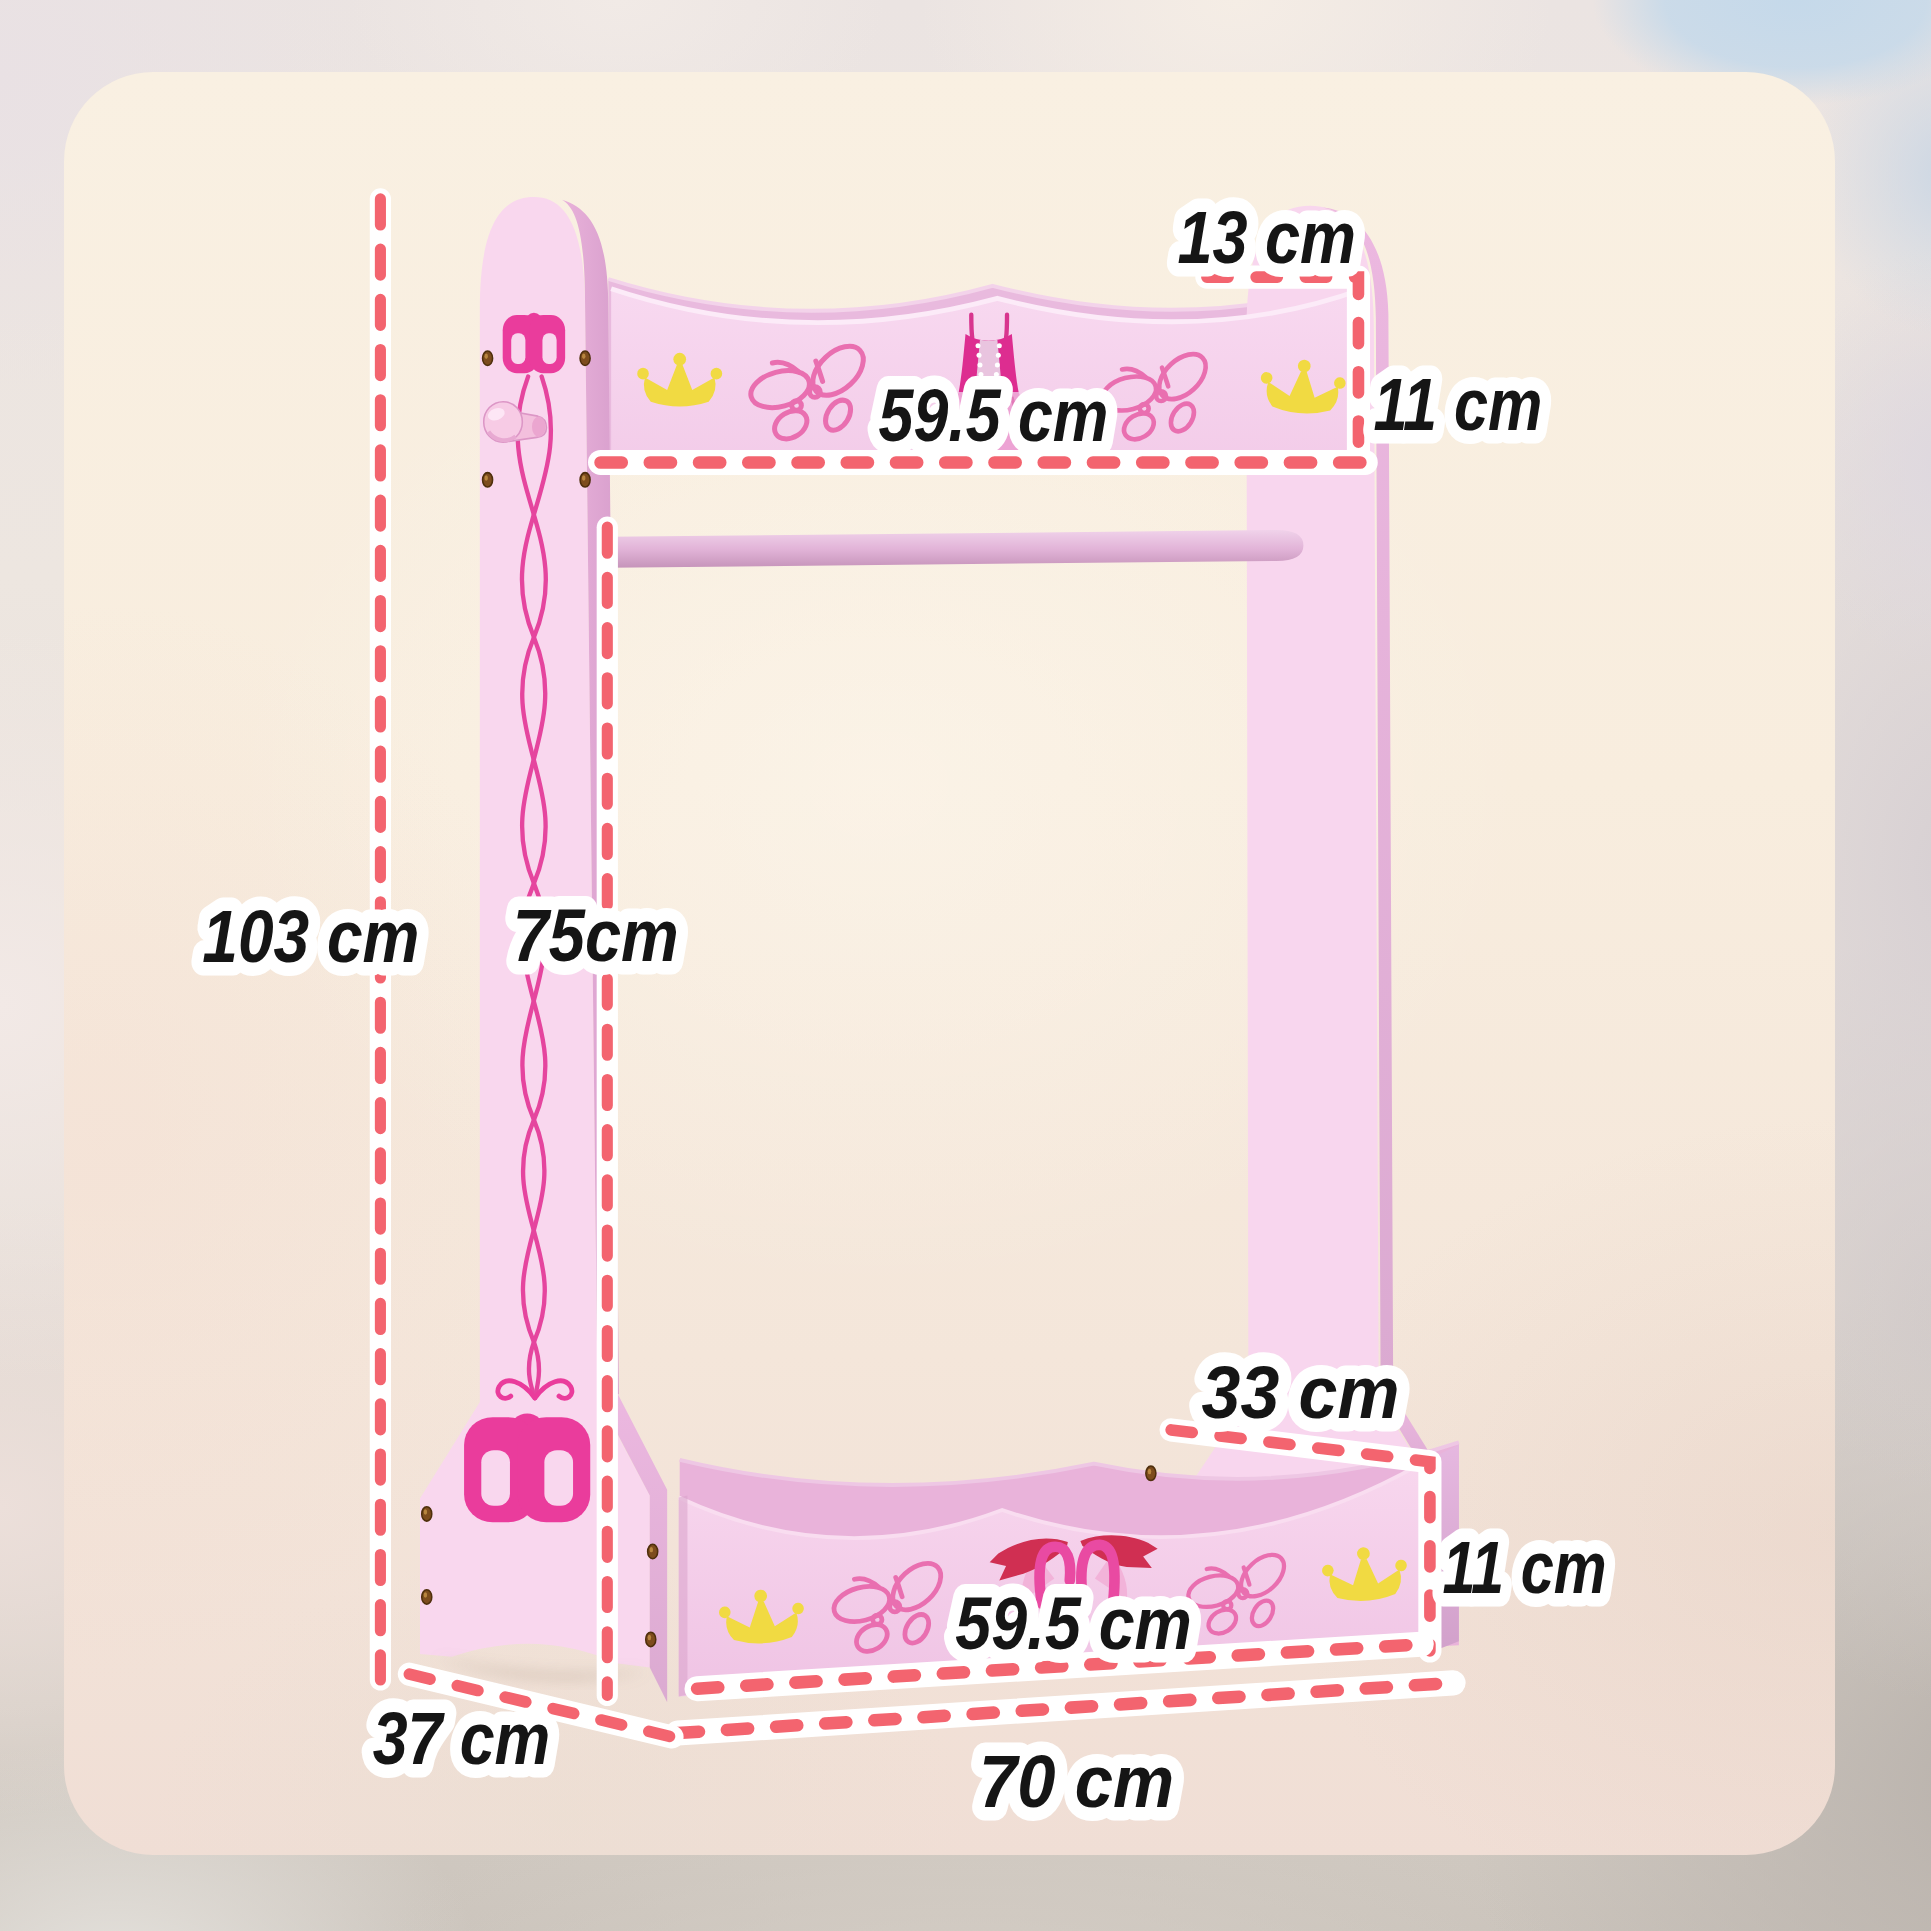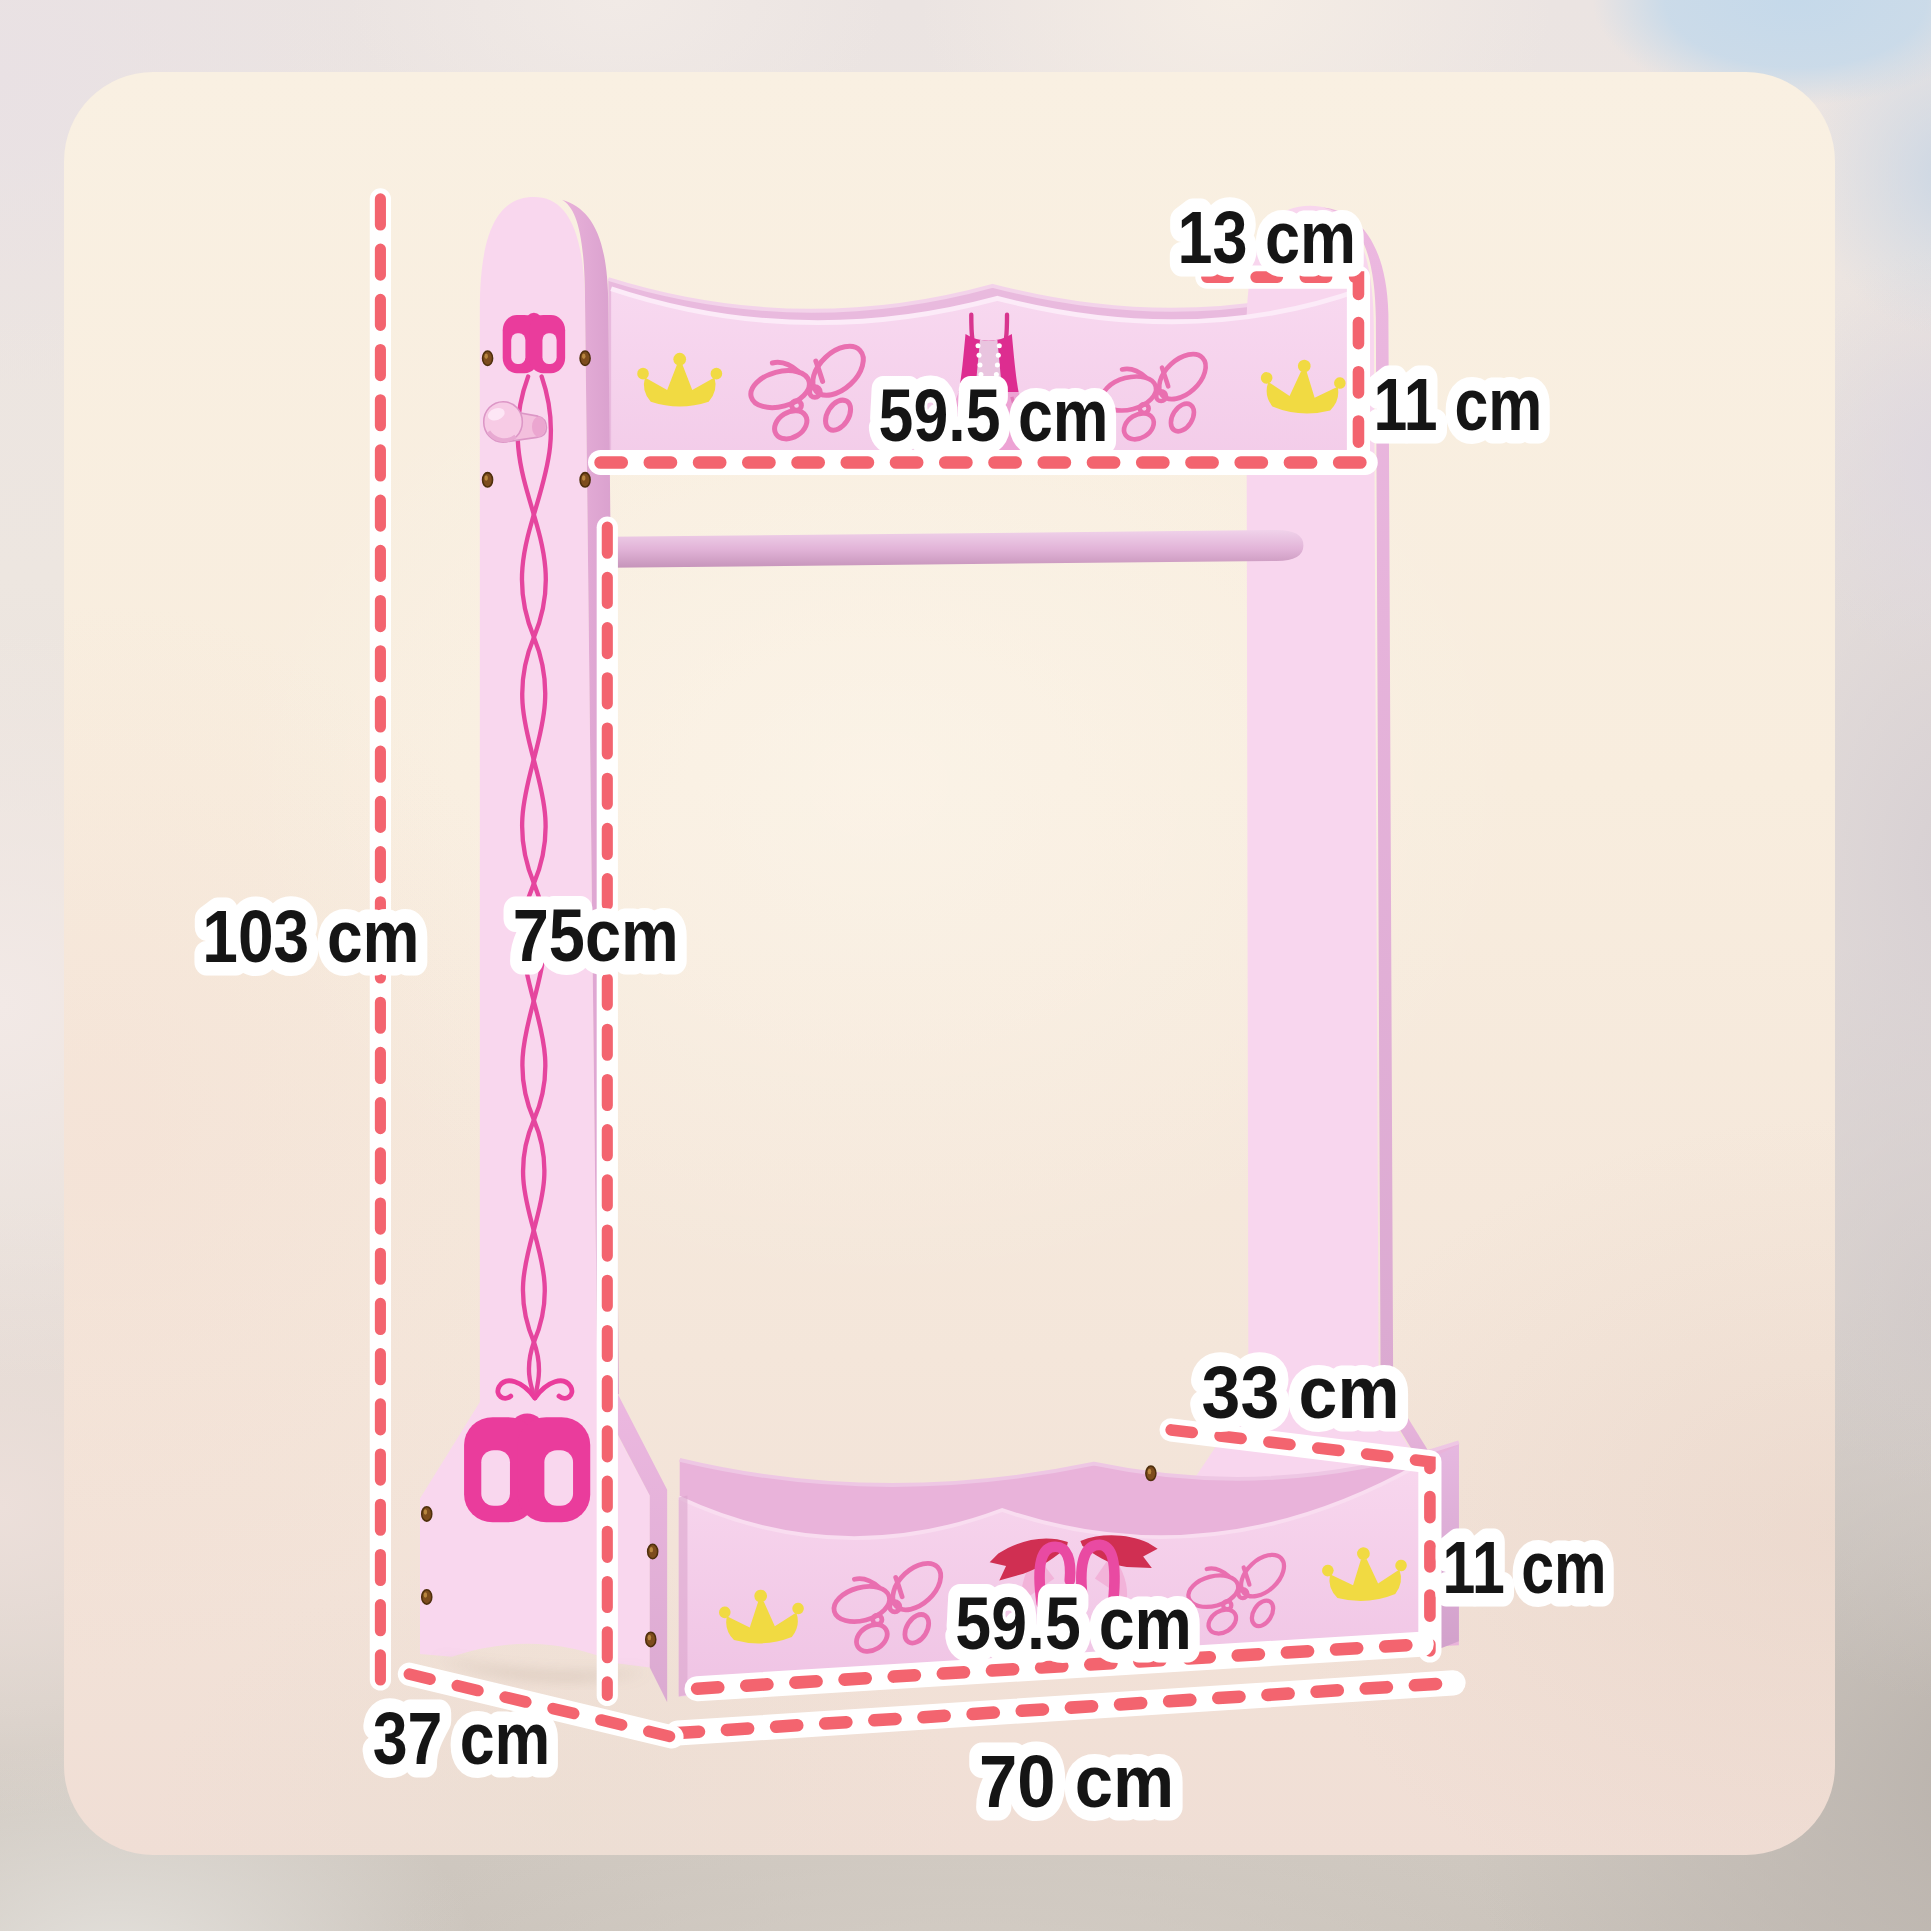--- a/index.html
+++ b/index.html
@@ -1,16 +1,16 @@
 <!DOCTYPE html>
 <html><head>
 <meta charset="utf-8">
 <style>
 html,body{margin:0;padding:0;width:1931px;height:1931px;overflow:hidden;font-family:"Liberation Sans",sans-serif;}
-#stage{position:relative;width:1931px;height:1931px;}
+#stage{position:relative;width:1931px;height:1931px;font-style:italic;}
 #bg{position:absolute;left:0;top:0;width:1931px;height:1931px;
 background:
  radial-gradient(261px 135px at 93% 0%, #c5d9ea 0%, rgba(197,217,234,0.85) 50%, rgba(197,217,234,0) 78%),
  radial-gradient(203px 232px at 101% 9%, #ccd7e4 0%, rgba(204,215,228,0) 70%),
  radial-gradient(232px 290px at 101% 24%, #ded8df 0%, rgba(222,216,223,0) 72%),
  radial-gradient(444px 309px at 64% 0%, #f5ede5 0%, rgba(245,237,229,0) 72%),
  radial-gradient(386px 232px at 32% 0%, #f1eae6 0%, rgba(241,234,230,0) 70%),
  radial-gradient(541px 444px at 0% 4%, #e9e1e4 0%, rgba(233,225,228,0) 70%),
  radial-gradient(579px 541px at 0% 52%, #f2e9e6 0%, rgba(242,233,230,0) 70%),
  radial-gradient(541px 444px at 0% 78%, #ecdfda 0%, rgba(236,223,218,0) 70%),

